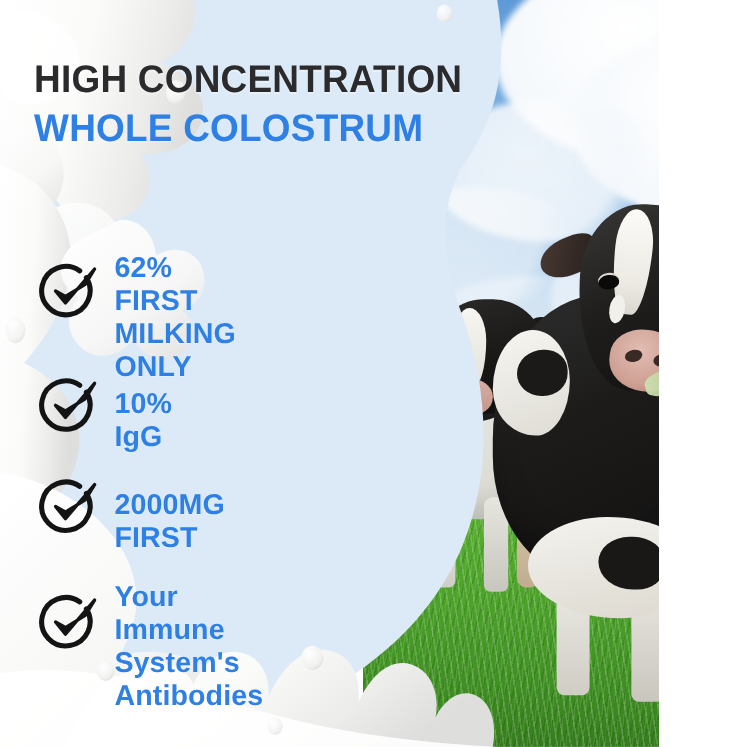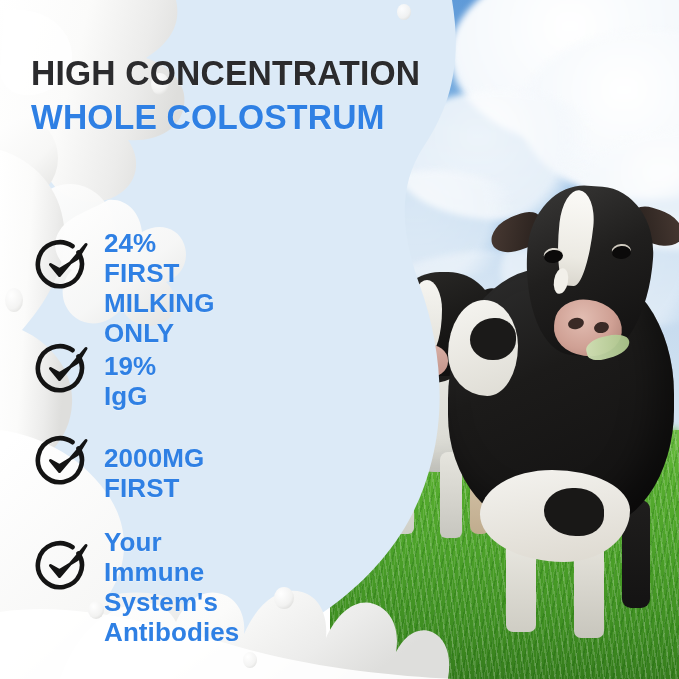--- a/index.html
+++ b/index.html
@@ -7,21 +7,21 @@
     margin: 0;
     padding: 0;
     background: #ffffff;
   }
   body {
     font-family: "Liberation Sans", sans-serif;
   }
 
   #stage {
     position: relative;
-    width: 679px;
+    width: 599px;
     height: 679px;
     overflow: hidden;
     background: #ffffff;
   }
 
   
   .photo-layer {
     position: absolute;
     inset: 0;
     z-index: 1;
@@ -499,32 +499,32 @@
 
     <div class="bullets">
 
       <div class="bullet b1">
         <span class="check-icon">
           <svg viewBox="0 0 56 56" width="56" height="56" xmlns="http://www.w3.org/2000/svg">
             <path d="M44.5,16.5 A22,22 0 1 1 38.5,10.2" fill="none" stroke="#141414" stroke-width="4.6" stroke-linecap="round"></path>
             <path d="M16.5,28.5 L25.5,39.5 L52,8.5 L43.5,22.5 L25.5,33.5 Z" fill="#141414" stroke="#141414" stroke-width="3" stroke-linejoin="round"></path>
           </svg>
         </span>
-        <span class="btext">24% FIRST
+        <span class="btext">62% FIRST
 MILKING ONLY</span>
       </div>
 
       <div class="bullet b2">
         <span class="check-icon">
           <svg viewBox="0 0 56 56" width="56" height="56" xmlns="http://www.w3.org/2000/svg">
             <path d="M44.5,16.5 A22,22 0 1 1 38.5,10.2" fill="none" stroke="#141414" stroke-width="4.6" stroke-linecap="round"></path>
             <path d="M16.5,28.5 L25.5,39.5 L52,8.5 L43.5,22.5 L25.5,33.5 Z" fill="#141414" stroke="#141414" stroke-width="3" stroke-linejoin="round"></path>
           </svg>
         </span>
-        <span class="btext">19% IgG</span>
+        <span class="btext">10% IgG</span>
       </div>
 
       <div class="bullet b3">
         <span class="check-icon">
           <svg viewBox="0 0 56 56" width="56" height="56" xmlns="http://www.w3.org/2000/svg">
             <path d="M44.5,16.5 A22,22 0 1 1 38.5,10.2" fill="none" stroke="#141414" stroke-width="4.6" stroke-linecap="round"></path>
             <path d="M16.5,28.5 L25.5,39.5 L52,8.5 L43.5,22.5 L25.5,33.5 Z" fill="#141414" stroke="#141414" stroke-width="3" stroke-linejoin="round"></path>
           </svg>
         </span>
         <span class="btext">2000MG FIRST</span>

